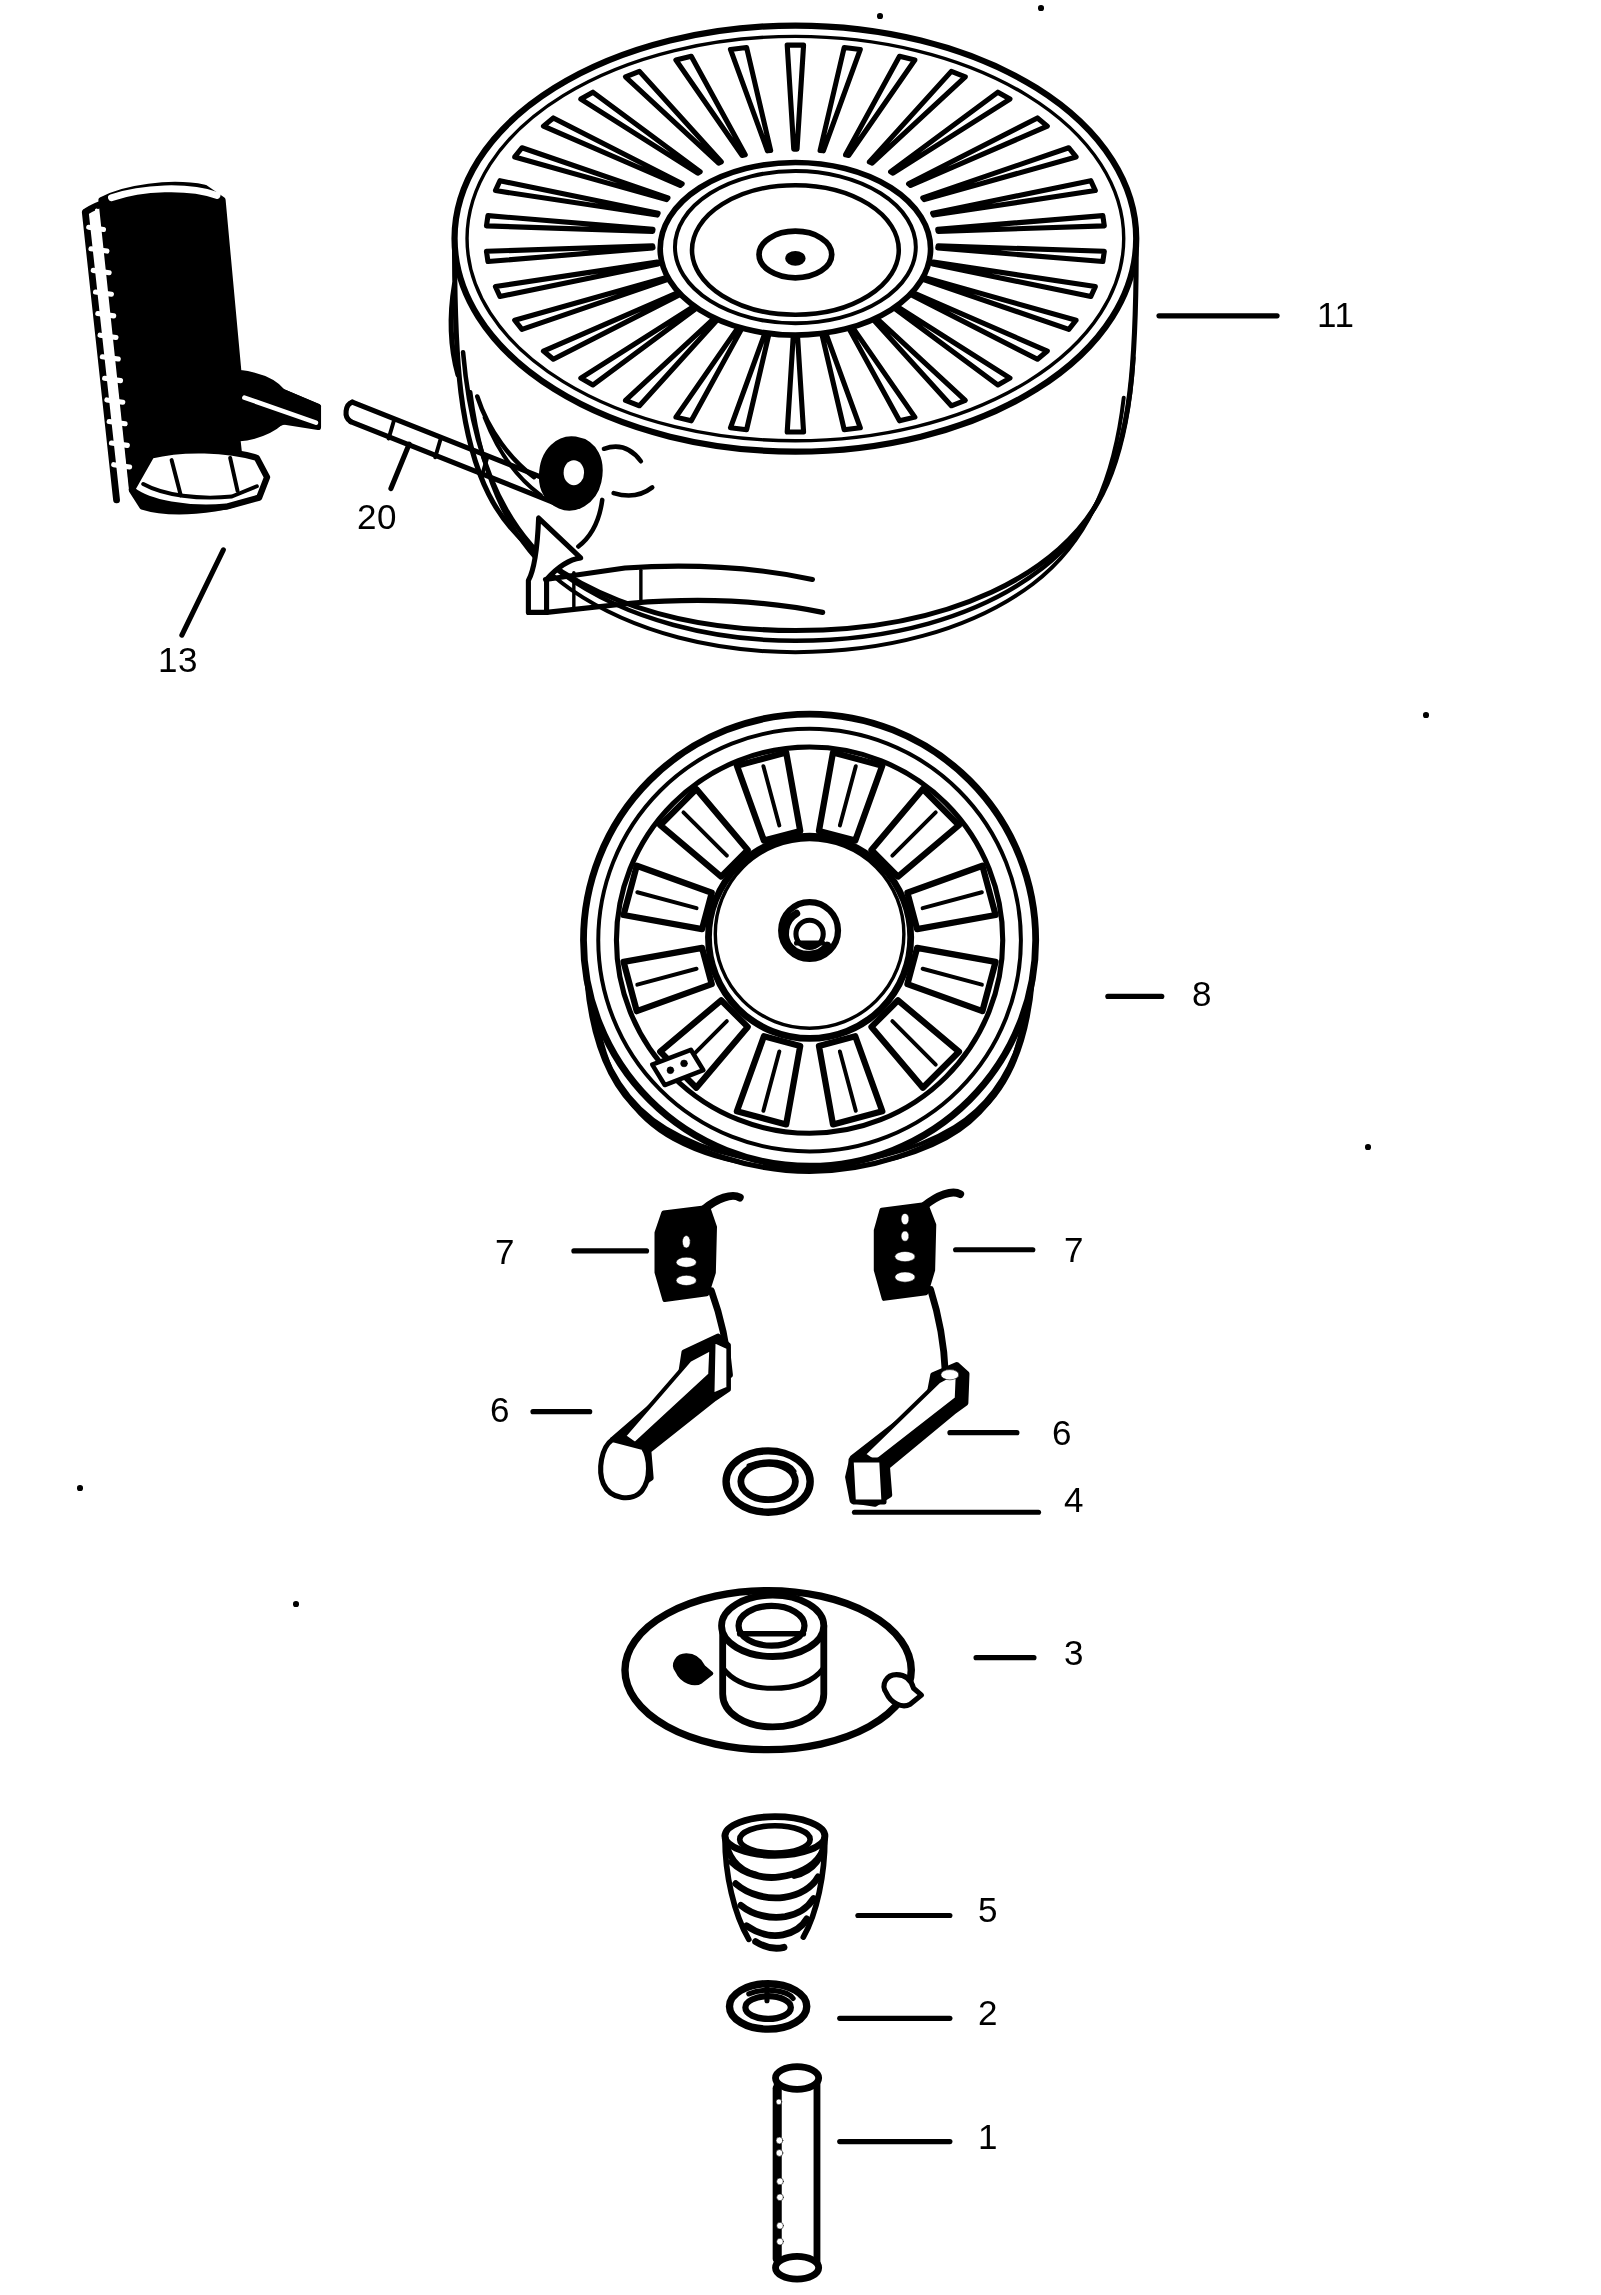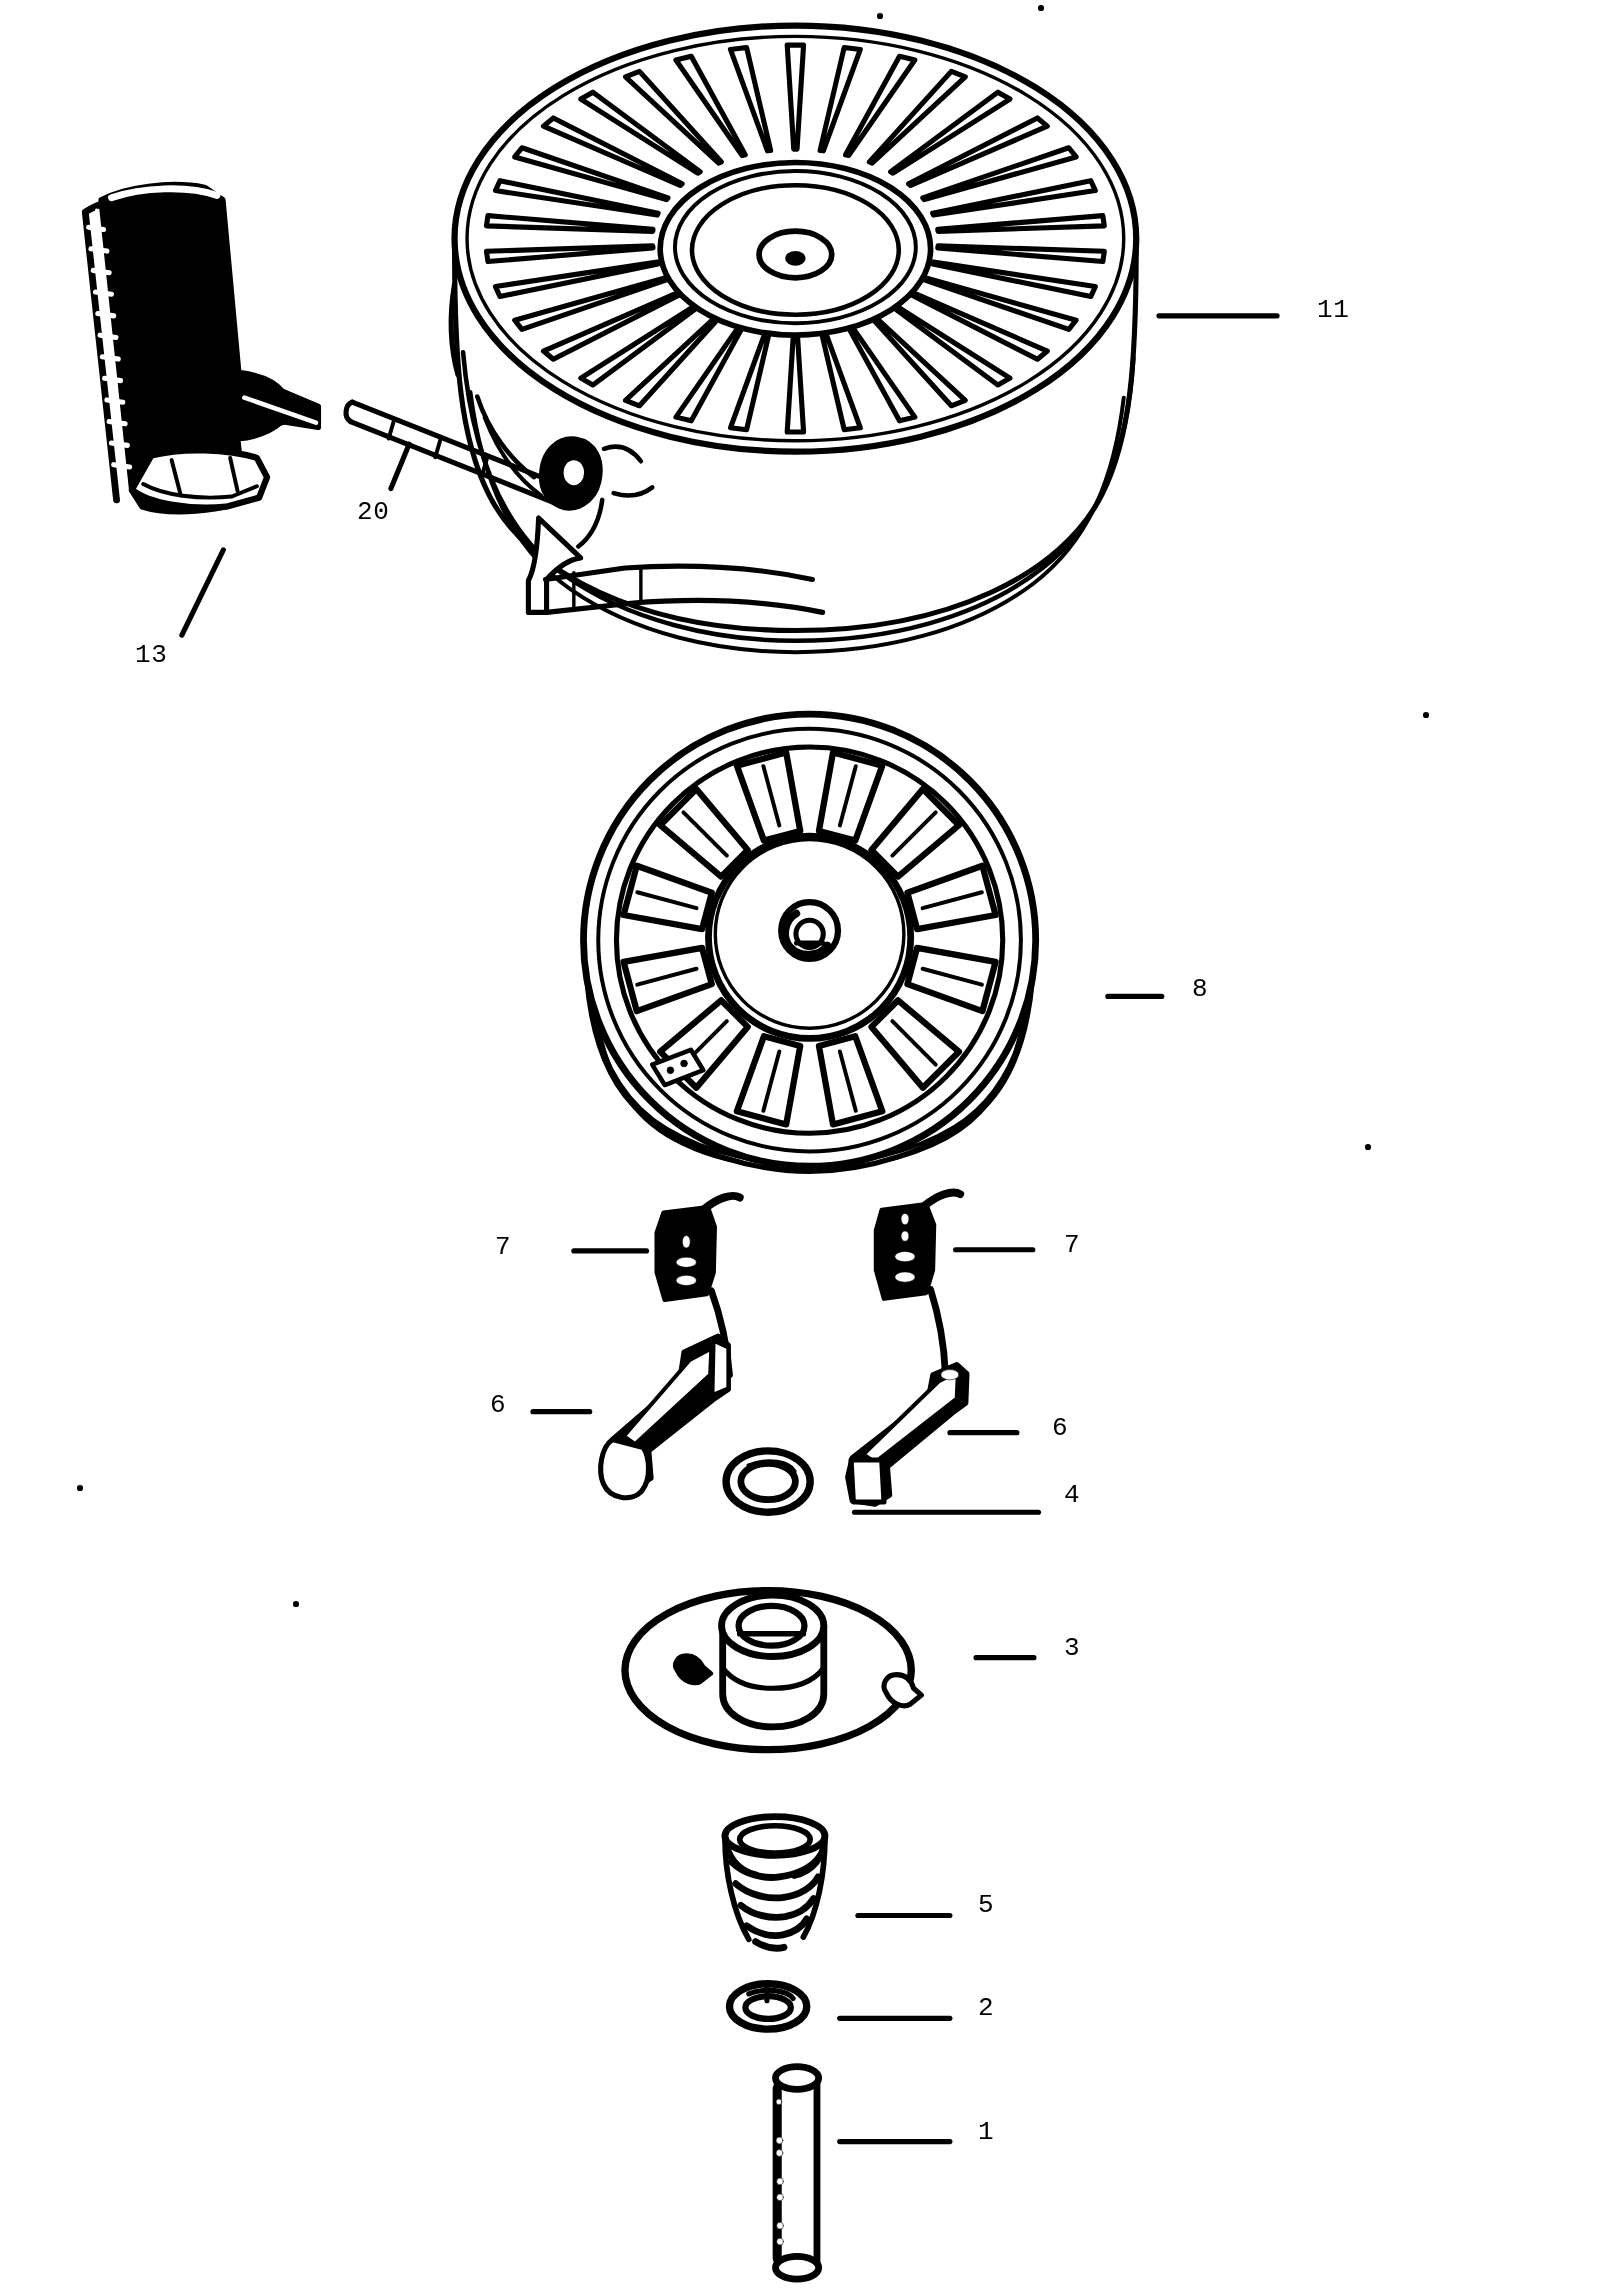--- a/index.html
+++ b/index.html
@@ -7,22 +7,22 @@
     width:1601px;height:2295px;
     font-family:"Liberation Sans", sans-serif;
     color:#000;
     overflow:hidden;
     position:relative;
   }
   #sheet{position:absolute;inset:0;width:1601px;height:2295px;}
   svg{display:block;}
   .callout{
     position:absolute;
-    font-family:Liberation Mono, monospace;
-    font-size:26px;
+    font-family:Liberation Sans, sans-serif;
+    font-size:35px;
     font-weight:400;
     color:#000;
     line-height:1;
     white-space:nowrap;
     letter-spacing:0.6px;
   }
   .speck{position:absolute;background:#000;border-radius:50%;}
 </style>
 </head>
 <body>
@@ -392,21 +392,21 @@
           <line x1="1478" y1="3553" x2="1672" y2="3553" stroke="#000" stroke-width="9" stroke-linecap="round"></line>
           <line x1="1478" y1="3770" x2="1672" y2="3770" stroke="#000" stroke-width="9" stroke-linecap="round"></line>
         </g>
 
     </g>
   </svg>
 
   <div id="callout-layer">
       <div class="callout" style="left: 1317px; top: 297px;">11</div>
       <div class="callout" style="left: 357px; top: 499px;">20</div>
-      <div class="callout" style="left: 135px; top: 642px; text-align: center;">13</div>
+      <div class="callout" style="left: 158px; top: 642px; text-align: center;">13</div>
       <div class="callout" style="left: 1192px; top: 976px;">8</div>
       <div class="callout" style="left: 495px; top: 1234px;">7</div>
       <div class="callout" style="left: 1064px; top: 1232px;">7</div>
       <div class="callout" style="left: 490px; top: 1392px;">6</div>
       <div class="callout" style="left: 1052px; top: 1415px;">6</div>
       <div class="callout" style="left: 1064px; top: 1482px;">4</div>
       <div class="callout" style="left: 1064px; top: 1635px;">3</div>
       <div class="callout" style="left: 978px; top: 1892px;">5</div>
       <div class="callout" style="left: 978px; top: 1995px;">2</div>
       <div class="callout" style="left: 978px; top: 2119px;">1</div>

